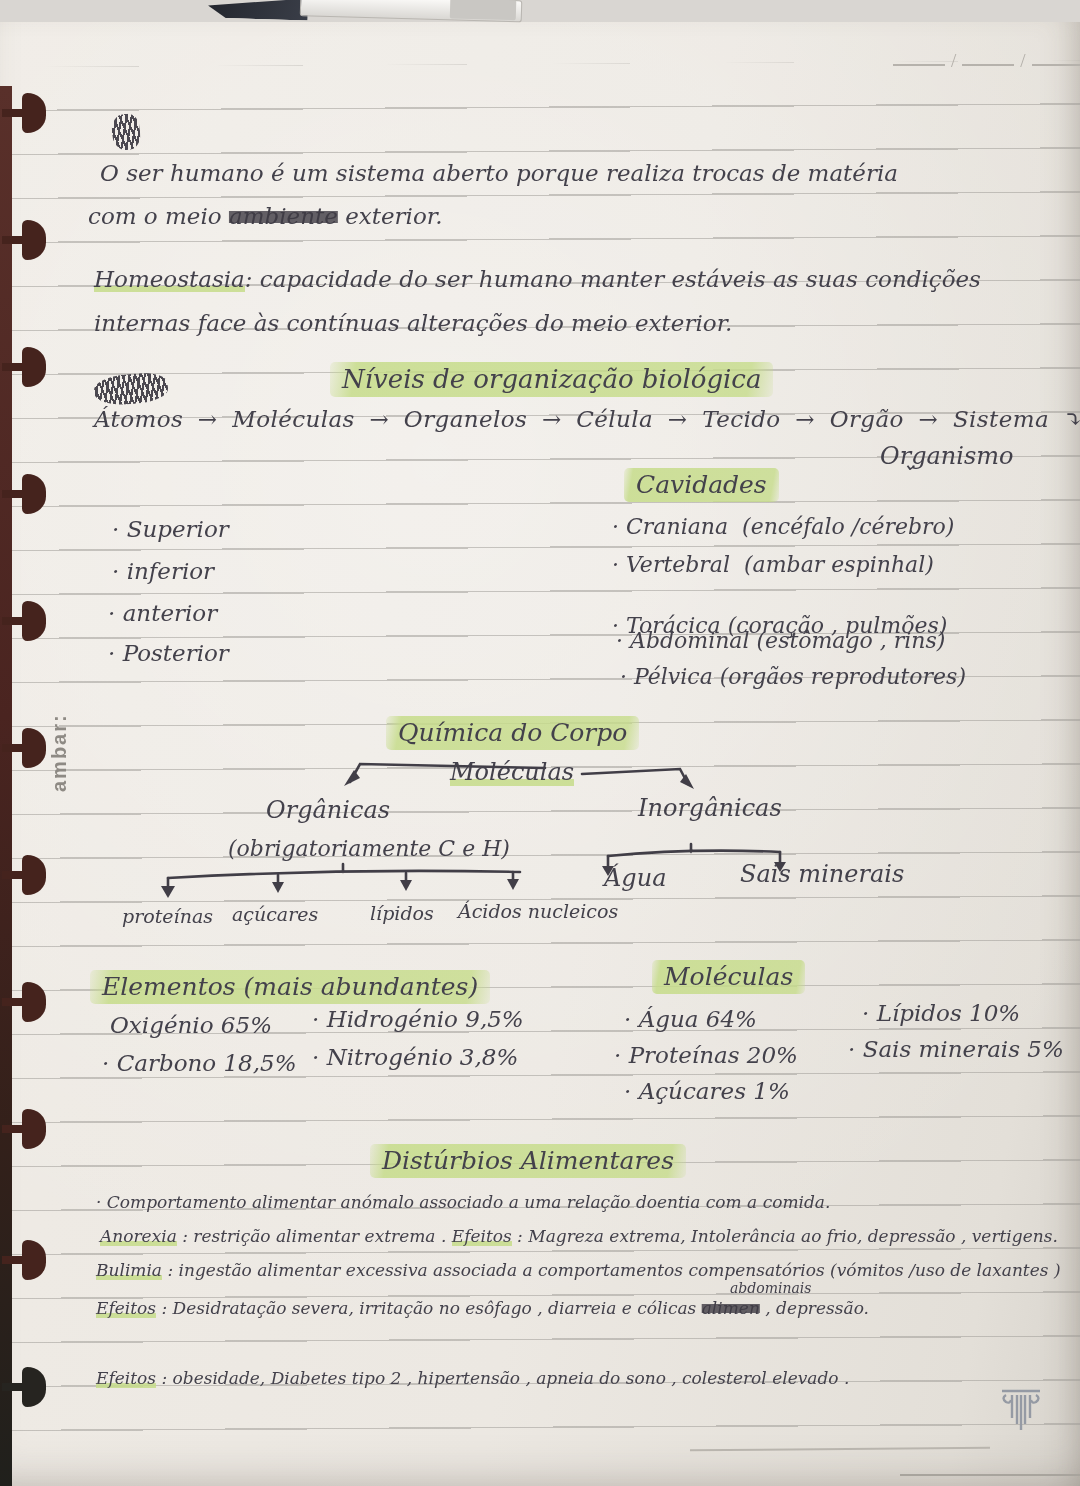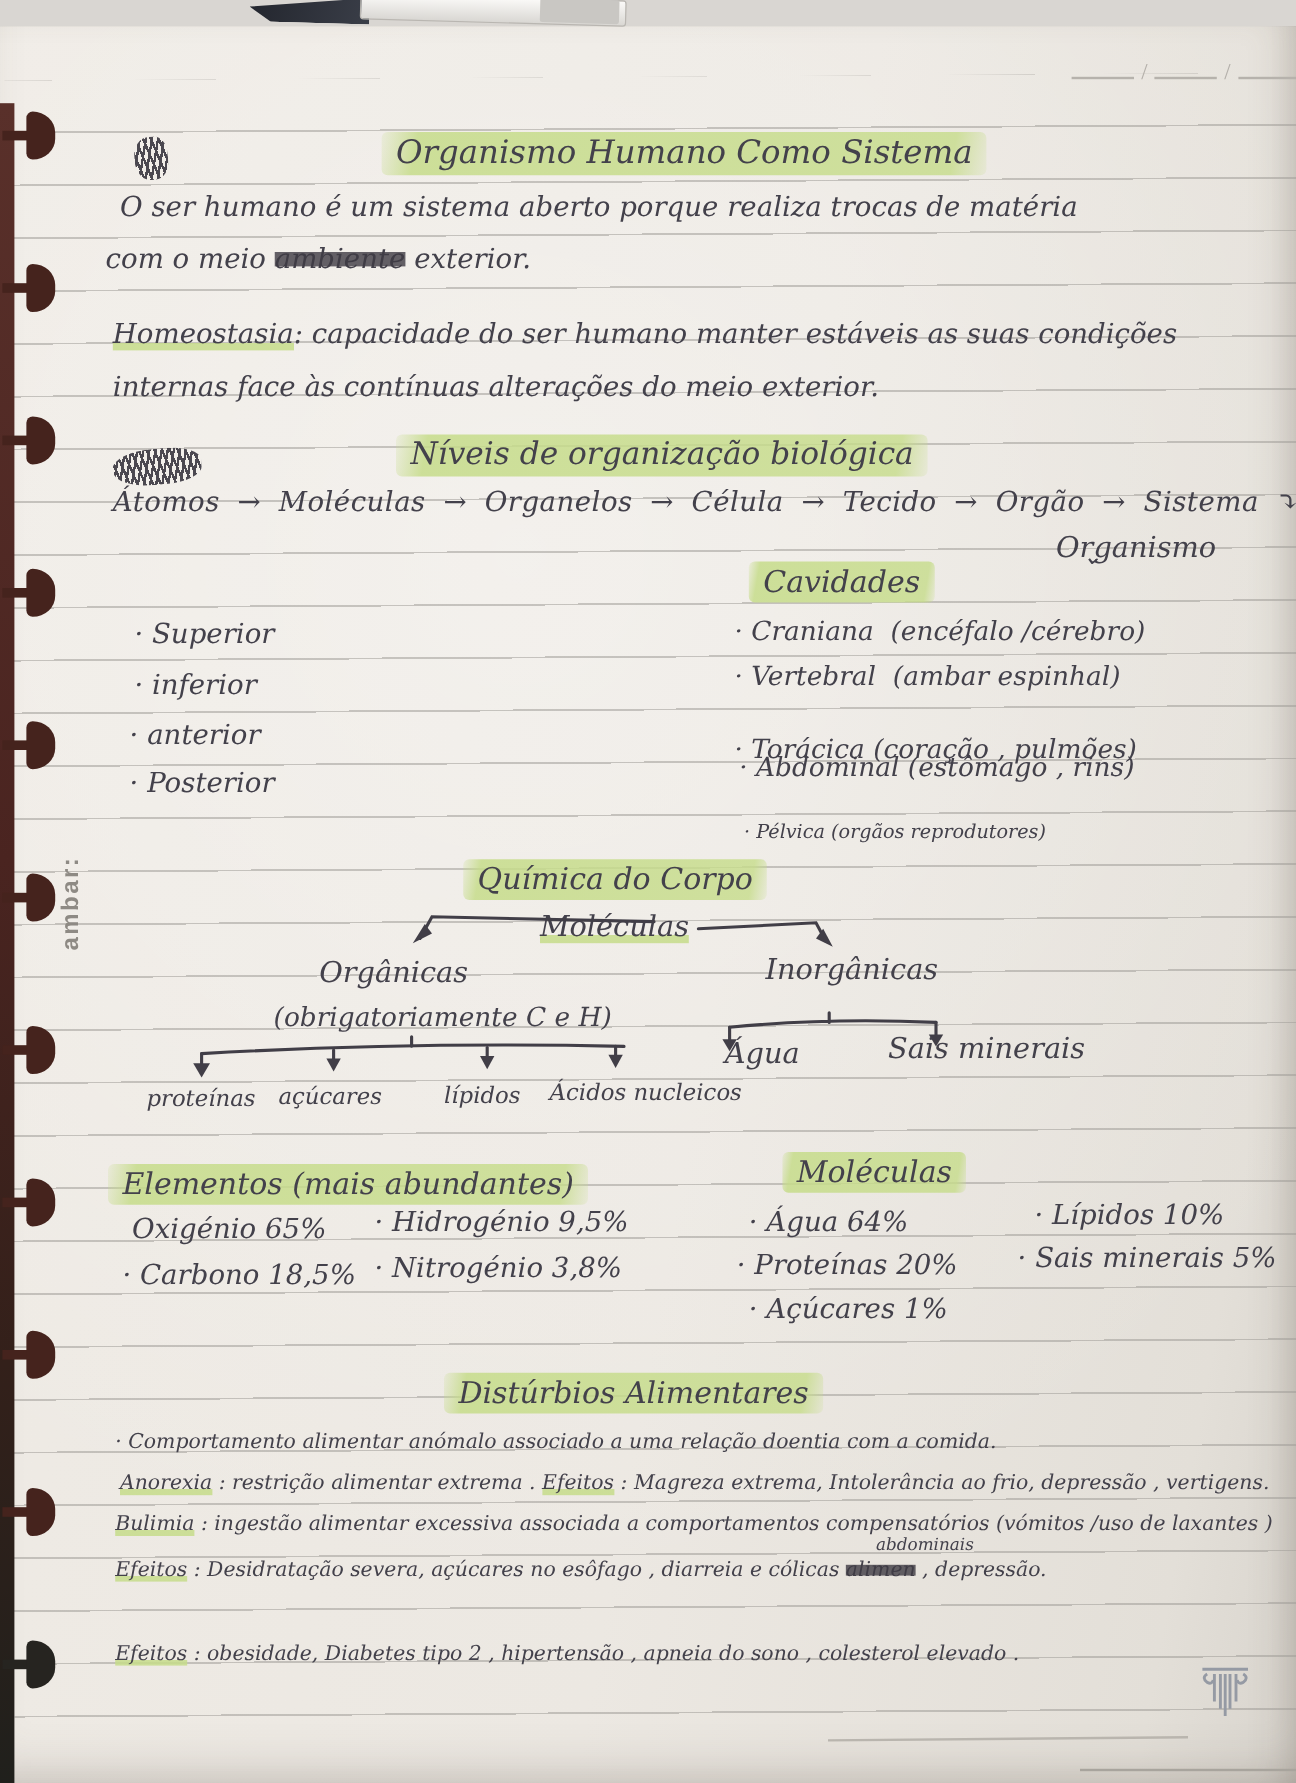--- a/index.html
+++ b/index.html
@@ -132,21 +132,20 @@
       <line x1="19" y1="9" x2="19" y2="38"></line>
       <line x1="23" y1="9" x2="23" y2="44"></line>
       <line x1="27" y1="9" x2="27" y2="38"></line>
       <line x1="32" y1="9" x2="32" y2="32"></line>
     </g>
   </svg>
   <div class="pageedge" style="left:690px;top:1448px;width:300px;transform:rotate(-0.5deg)"></div>
   <div class="pageedge" style="left:900px;top:1474px;width:180px;background:#a8a49d"></div>
 
   <div class="scribble" style="left:112px;top:114px;width:28px;height:36px"></div>
-  <div class="hw" style="left:318px;top:112px;font-size:27px"><span class="hl">Organismo Humano Como Sistema</span></div>
 
   <div class="hw" style="left:100px;top:160px;font-size:23px">O ser humano é um sistema aberto porque realiza trocas de matéria</div>
   <div class="hw" style="left:88px;top:203px;font-size:23px">
     <span>com o meio</span>
     <span class="scribbled">ambiente</span>
     <span>exterior.</span>
   </div>
 
   <div class="hw" style="left:94px;top:266px;font-size:23px">
     <span class="ug">Homeostasia</span><span>: capacidade do ser humano manter estáveis as suas condições</span>
@@ -162,21 +161,21 @@
   <div class="hw b" style="left:112px;top:516px;font-size:23px">Superior</div>
   <div class="hw b" style="left:112px;top:558px;font-size:23px">inferior</div>
   <div class="hw b" style="left:108px;top:600px;font-size:23px">anterior</div>
   <div class="hw b" style="left:108px;top:640px;font-size:23px">Posterior</div>
 
   <div class="hw" style="left:624px;top:470px;font-size:25px"><span class="hl">Cavidades</span></div>
   <div class="hw b" style="left:612px;top:514px;font-size:22px"><span>Craniana</span>&nbsp;&nbsp;<span>(encéfalo /cérebro)</span></div>
   <div class="hw b" style="left:612px;top:552px;font-size:22px"><span>Vertebral</span>&nbsp;&nbsp;<span>(ambar espinhal)</span></div>
   <div class="hw b" style="left:612px;top:613px;font-size:22px"><span>Torácica</span>&nbsp;<span>(coração , pulmões)</span></div>
   <div class="hw b" style="left:616px;top:628px;font-size:22px"><span>Abdominal</span>&nbsp;<span>(estômago , rins)</span></div>
-  <div class="hw b" style="left:620px;top:683px;font-size:16px"><span>Pélvica</span>&nbsp;<span>(orgãos reprodutores)</span></div>
+  <div class="hw b" style="left:620px;top:664px;font-size:22px"><span>Pélvica</span>&nbsp;<span>(orgãos reprodutores)</span></div>
 
   <div class="hw" style="left:386px;top:718px;font-size:25px"><span class="hl">Química do Corpo</span></div>
   <div class="hw" style="left:450px;top:758px;font-size:24px"><span class="ug">Moléculas</span></div>
   <svg class="ink" style="left:330px;top:752px" width="390" height="50">
     <path d="M215 16 L30 12 L20 30"></path>
       <polygon class="ah" points="14,34 30,26 24,18"></polygon>
     <path d="M252 22 L350 17 L358 32"></path>
       <polygon class="ah" points="364,37 350,30 356,22"></polygon>
   </svg>
   <div class="hw" style="left:266px;top:796px;font-size:24px">Orgânicas</div>
@@ -223,19 +222,19 @@
   <div class="hw" style="left:370px;top:1146px;font-size:25px"><span class="hl">Distúrbios Alimentares</span></div>
   <div class="hw small b" style="left:96px;top:1192px">Comportamento alimentar anómalo associado a uma relação doentia com a comida.</div>
   <div class="hw small" style="left:100px;top:1226px">
     <span class="ug">Anorexia</span><span> : restrição alimentar extrema . </span><span class="ug">Efeitos</span><span> : Magreza extrema, Intolerância ao frio, depressão , vertigens.</span>
   </div>
   <div class="hw small" style="left:96px;top:1260px">
     <span class="ug">Bulimia</span><span> : ingestão alimentar excessiva associada a comportamentos compensatórios (vómitos /uso de laxantes )</span>
   </div>
   <div class="hw" style="left:730px;top:1280px;font-size:14px">abdominais</div>
   <div class="hw small" style="left:96px;top:1298px">
-    <span class="ug">Efeitos</span><span> : Desidratação severa, açúcares no esôfago , diarreia e cólicas </span><span class="scribbled">alimen</span><span> , depressão.</span>
+    <span class="ug">Efeitos</span><span> : Desidratação severa, irritação no esôfago , diarreia e cólicas </span><span class="scribbled">alimen</span><span> , depressão.</span>
   </div>
   <div class="hw small" style="left:96px;top:1368px">
     <span class="ug">Efeitos</span><span> : obesidade, Diabetes tipo 2 , hipertensão , apneia do sono , colesterol elevado .</span>
   </div>
 
 </div>
 
 </body></html>

